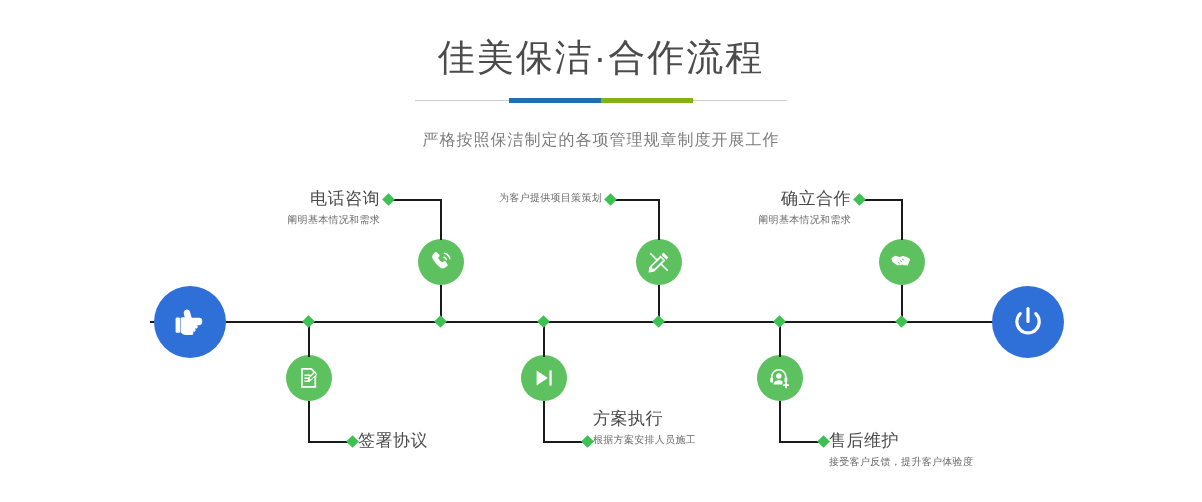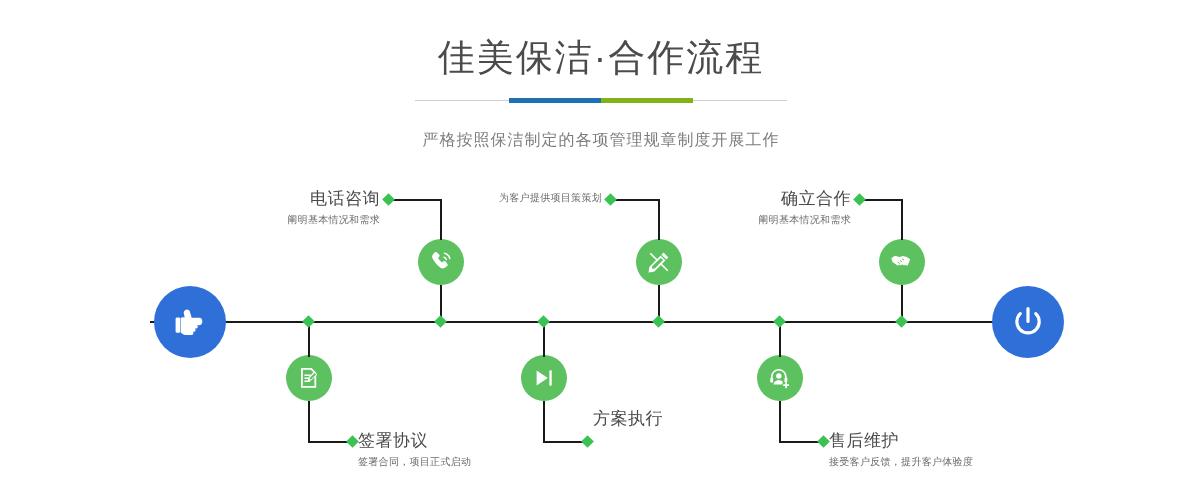--- a/index.html
+++ b/index.html
@@ -227,21 +227,20 @@
         </svg>
       </span>
     </div>
     <div class="stem" style="left:308px; top:321px; height:36px;"></div>
     <div class="diamond" style="left:304px; top:317px;"></div>
     <div class="conn-v" style="left:308px; top:401px; height:41px;"></div>
     <div class="conn-h" style="left:308px; top:441px; width:44px;"></div>
     <div class="diamond" style="left:348px; top:437px;"></div>
     <div class="label bottom" style="left:358px; top:430px;">
       <div class="l-title">签署协议</div>
-      <div class="l-desc">签署合同，项目正式启动</div>
     </div>
 
     <div class="node" style="left:636px; top:239px;">
       <span>
         <svg width="26" height="26" viewBox="0 0 26 26">
           <path fill="#ffffff" d="M17.6 3.6l4.8 4.8-2.1 2.1-4.8-4.8z"></path>
           <path fill="#ffffff" d="M14.6 6.6l4.8 4.8L8.1 22.7l-5.6 0.8 0.8-5.6z"></path>
           <path fill="#5cc15e" d="M14.9 8.9l2.2 2.2-8.3 8.3-2.9 0.4 0.4-2.9z"></path>
           <line x1="4.2" y1="4.2" x2="11.2" y2="11.2" stroke="#ffffff" stroke-width="1.6"></line>
           <line x1="15.4" y1="15.4" x2="21.8" y2="21.8" stroke="#ffffff" stroke-width="1.6"></line>
@@ -265,20 +264,21 @@
         </svg>
       </span>
     </div>
     <div class="stem" style="left:543px; top:321px; height:36px;"></div>
     <div class="diamond" style="left:539px; top:317px;"></div>
     <div class="conn-v" style="left:543px; top:401px; height:41px;"></div>
     <div class="conn-h" style="left:543px; top:441px; width:44px;"></div>
     <div class="diamond" style="left:583px; top:437px;"></div>
     <div class="label bottom" style="left:593px; top:408px;">
       <div class="l-title">方案执行</div>
+      <div class="l-desc">根据方案安排人员施工</div>
     </div>
 
     <div class="node" style="left:879px; top:239px;">
       <span>
         <svg width="26" height="26" viewBox="0 0 26 26">
           <path fill="#ffffff" d="M2.3 9.2l3.6-2.4 4.7 1.3 3.2-1.2 4.0 1.1 3.4 2.3-2.6 6.4-2.4-1.7-1.1 1.5-2.0-1.3-1.1 1.4-2.0-1.2-1.1 1.3-5.4-3.6z"></path>
           <path fill="none" stroke="#5cc15e" stroke-width="1.0" d="M8.7 13.1l2.0 1.3M10.9 11.5l2.0 1.3M13.1 9.9l2.0 1.3"></path>
           <path fill="#ffffff" d="M13.0 12.0l1.7 1.2 1.6 1.1 1.7 1.2-0.9 1.3-1.7-1.2z"></path>
         </svg>
       </span>

